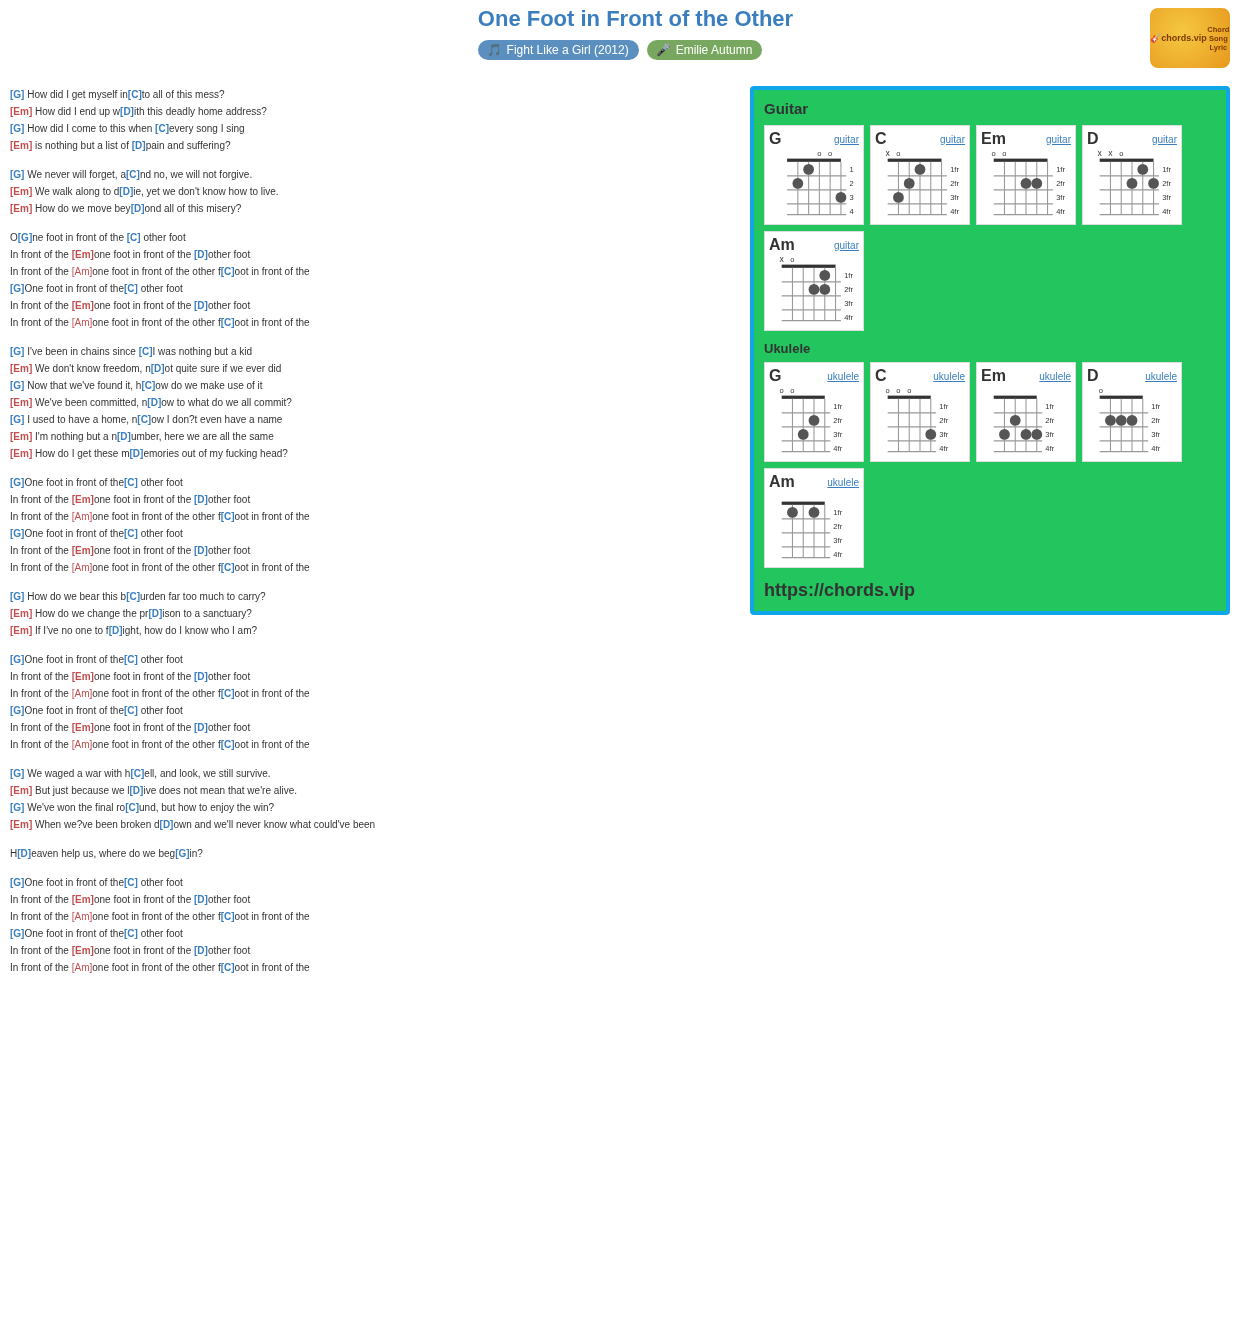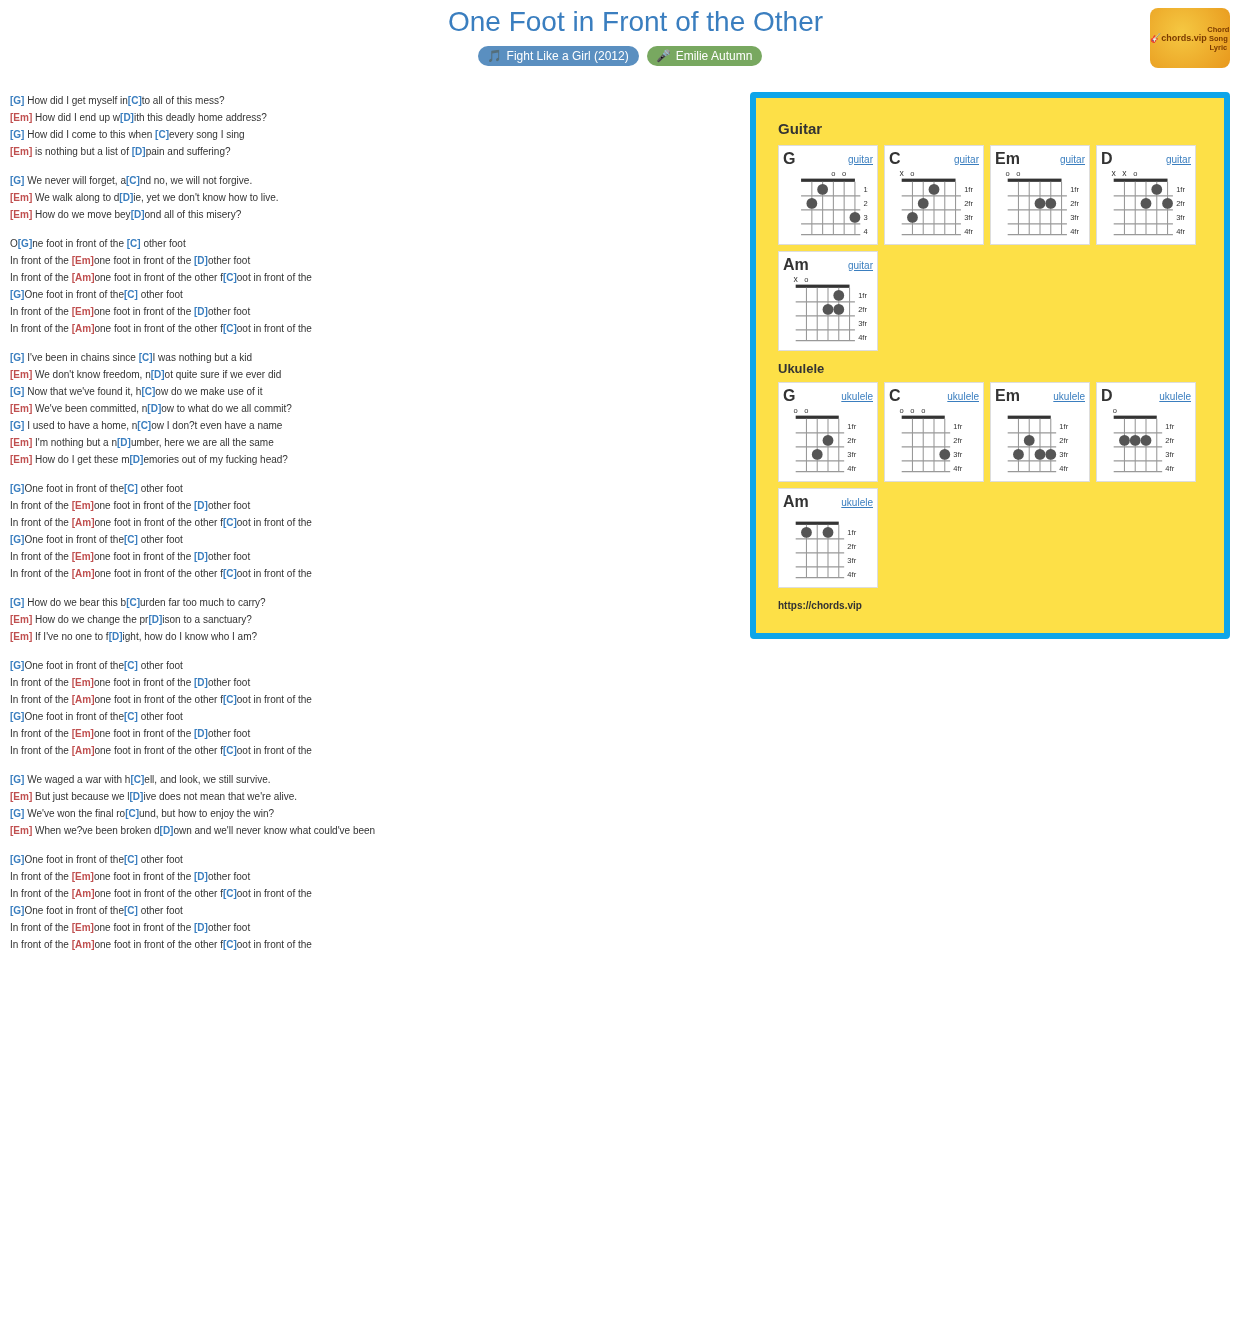--- a/index.html
+++ b/index.html
@@ -20,22 +20,22 @@
       flex: 1;
       padding-right: 20px;
       min-width: 0;
     }
     .right-column {
       width: 480px;
       flex-shrink: 0;
     }
     .song-title {
       text-align: center;
-      font-size: 28px;
-      font-weight: normal;
+      font-size: 22px;
+      font-weight: bold;
       color: #3a7ebf;
       margin-bottom: 8px;
       padding-left: 31px;
     }
     .meta-badges {
       display: flex;
       justify-content: center;
       gap: 8px;
       margin-bottom: 16px;
     }
@@ -51,29 +51,29 @@
     .badge-album { background: #5a8fc0; }
     .badge-artist { background: #78a860; }
     .lyrics-block {
       margin-bottom: 12px;
       line-height: 1.7;
       font-size: 10px;
     }
     .chord-g { color: #3a7ebf; font-weight: bold; }
     .chord-c { color: #3a7ebf; font-weight: bold; }
     .chord-em { color: #c05050; font-weight: bold; margin-top: 36px; }
-    .chord-am { color: #c05050; font-weight: bold; }
+    .chord-am { color: #c05050; font-weight: normal; }
     .chord-d { color: #3a7ebf; font-weight: bold; }
 
     
     .chord-panel {
-      border: 6px solid #0ea5e9;
+      border: 4px solid #0ea5e9;
       border-radius: 4px;
-      padding: 22px;
-      background: #fde047;
+      padding: 10px;
+      background: #22c55e;
     }
     .chord-panel-title {
       font-weight: bold;
       font-size: 15px;
       margin-bottom: 8px;
     }
     .chord-section-label {
       font-weight: bold;
       font-size: 13px;
       margin-top: 10px;
@@ -116,21 +116,21 @@
       width: 80px;
       height: 70px;
       margin: 0 auto;
     }
     .chord-diagram svg {
       width: 100%;
       height: 100%;
     }
     .chord-url {
       font-weight: bold;
-      font-size: 10px;
+      font-size: 18px;
       color: #333;
       margin-top: 12px;
       display: block;
     }
 
     
     .logo-area {
       position: absolute;
       top: 8px;
       right: 10px;
@@ -241,20 +241,23 @@
       <div>In front of the <span class="chord-am">[Am]</span>one foot in front of the other f<span class="chord-c">[C]</span>oot in front of the</div>
     </div>
 
     <div class="lyrics-block">
       <div><span class="chord-g">[G]</span> We waged a war with h<span class="chord-c">[C]</span>ell, and look, we still survive.</div>
       <div><span class="chord-em">[Em]</span> But just because we l<span class="chord-d">[D]</span>ive does not mean that we're alive.</div>
       <div><span class="chord-g">[G]</span> We've won the final ro<span class="chord-c">[C]</span>und, but how to enjoy the win?</div>
       <div><span class="chord-em">[Em]</span> When we?ve been broken d<span class="chord-d">[D]</span>own and we'll never know what could've been</div>
     </div>
 
+    <div class="lyrics-block">
+      <div>H<span class="chord-d">[D]</span>eaven help us, where do we beg<span class="chord-g">[G]</span>in?</div>
+    </div>
 
     <div class="lyrics-block">
       <div><span class="chord-g">[G]</span>One foot in front of the<span class="chord-c">[C]</span> other foot</div>
       <div>In front of the <span class="chord-em">[Em]</span>one foot in front of the <span class="chord-d">[D]</span>other foot</div>
       <div>In front of the <span class="chord-am">[Am]</span>one foot in front of the other f<span class="chord-c">[C]</span>oot in front of the</div>
       <div><span class="chord-g">[G]</span>One foot in front of the<span class="chord-c">[C]</span> other foot</div>
       <div>In front of the <span class="chord-em">[Em]</span>one foot in front of the <span class="chord-d">[D]</span>other foot</div>
       <div>In front of the <span class="chord-am">[Am]</span>one foot in front of the other f<span class="chord-c">[C]</span>oot in front of the</div>
     </div>
 

